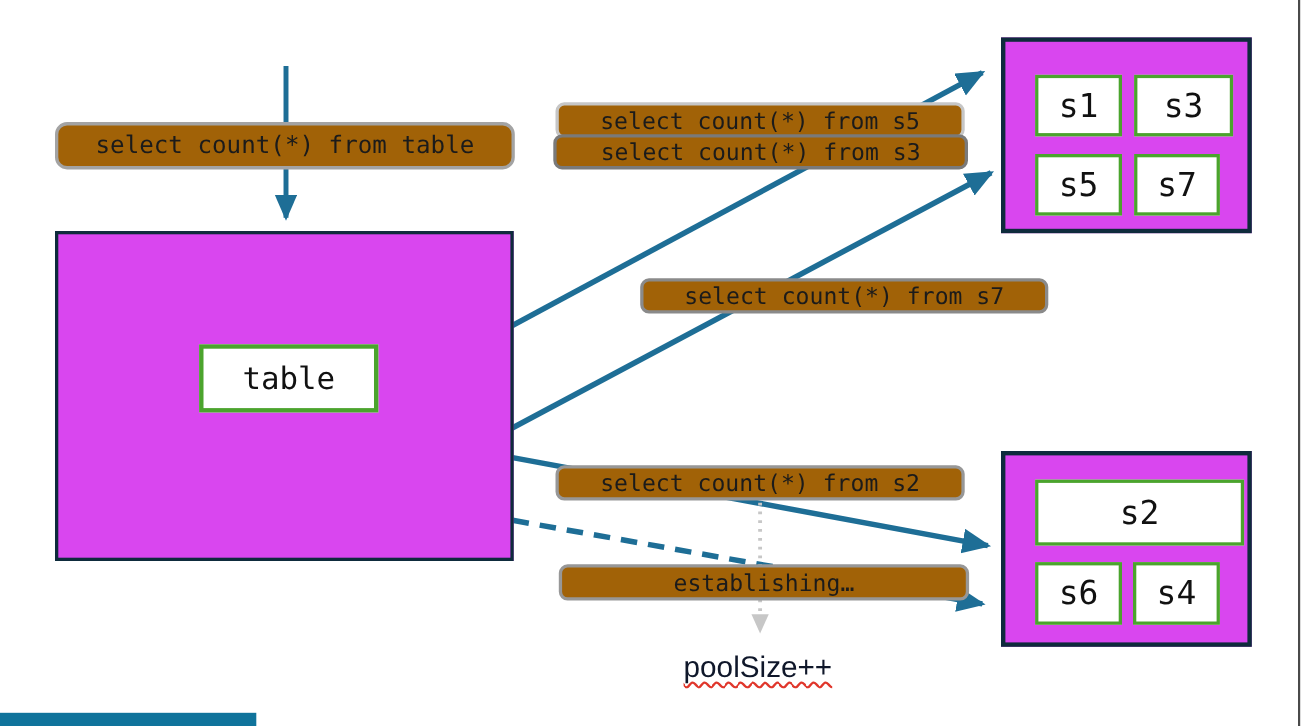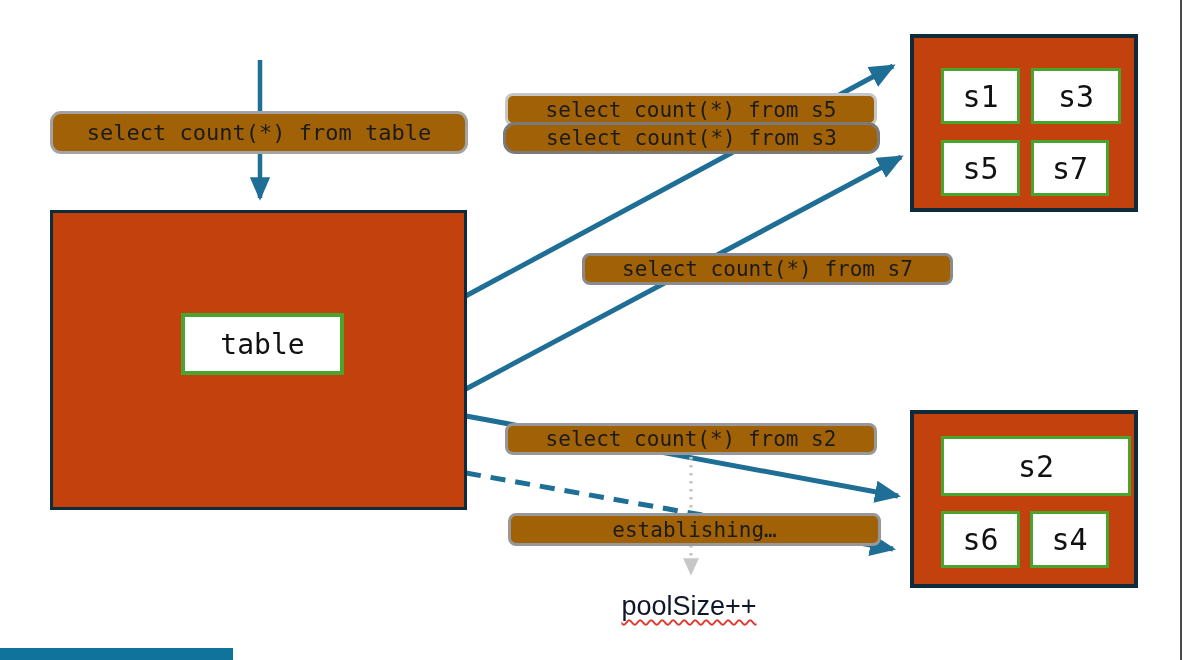--- a/index.html
+++ b/index.html
@@ -12,28 +12,28 @@
   
   .qlabel {
     position:absolute; box-sizing:border-box; background:#a16207;
     border:3px solid #979797; border-radius:8px;
     display:flex; align-items:center; justify-content:center;
     font-size:21px; color:#1b1b1b; white-space:nowrap; z-index:2;
     letter-spacing:0px;
   }
   #q-table { left:50px;  top:111px; width:418px; height:43px; font-size:22px; border-color:#a3a3a3; border-radius:11px; }
   #q-s5    { left:505px; top:93px;  width:372px; height:33px; border-color:#c6c6c6; z-index:2; }
-  #q-s3    { left:503px; top:122px; width:377px; height:32px; border-color:#7a7a7a; z-index:3;border-radius:12px; }
+  #q-s3    { left:503px; top:122px; width:377px; height:32px; border-color:#7a7a7a; z-index:3; }
   #q-s7    { left:582px; top:253px; width:371px; height:32px; border-color:#8a8a8a; }
   #q-s2    { left:505px; top:423px; width:372px; height:32px; }
   #q-est   { left:508px; top:513px; width:373px; height:33px; }
 
   
   .bigbox {
-    position:absolute; box-sizing:border-box; background:#c2410c;
+    position:absolute; box-sizing:border-box; background:#d946ef;
     border:3px solid #0E2B3C; z-index:3;
   }
   #table-box   { left:50px;  top:210px; width:417px; height:300px; }
   #pool-top    { left:910px; top:34px;  width:228px; height:178px; border-width:4px; }
   #pool-bottom { left:910px; top:410px; width:228px; height:178px; border-width:4px; }
 
   
   .cell {
     position:absolute; box-sizing:border-box; background:#ffffff;
     border:3px solid #4BA42D;

